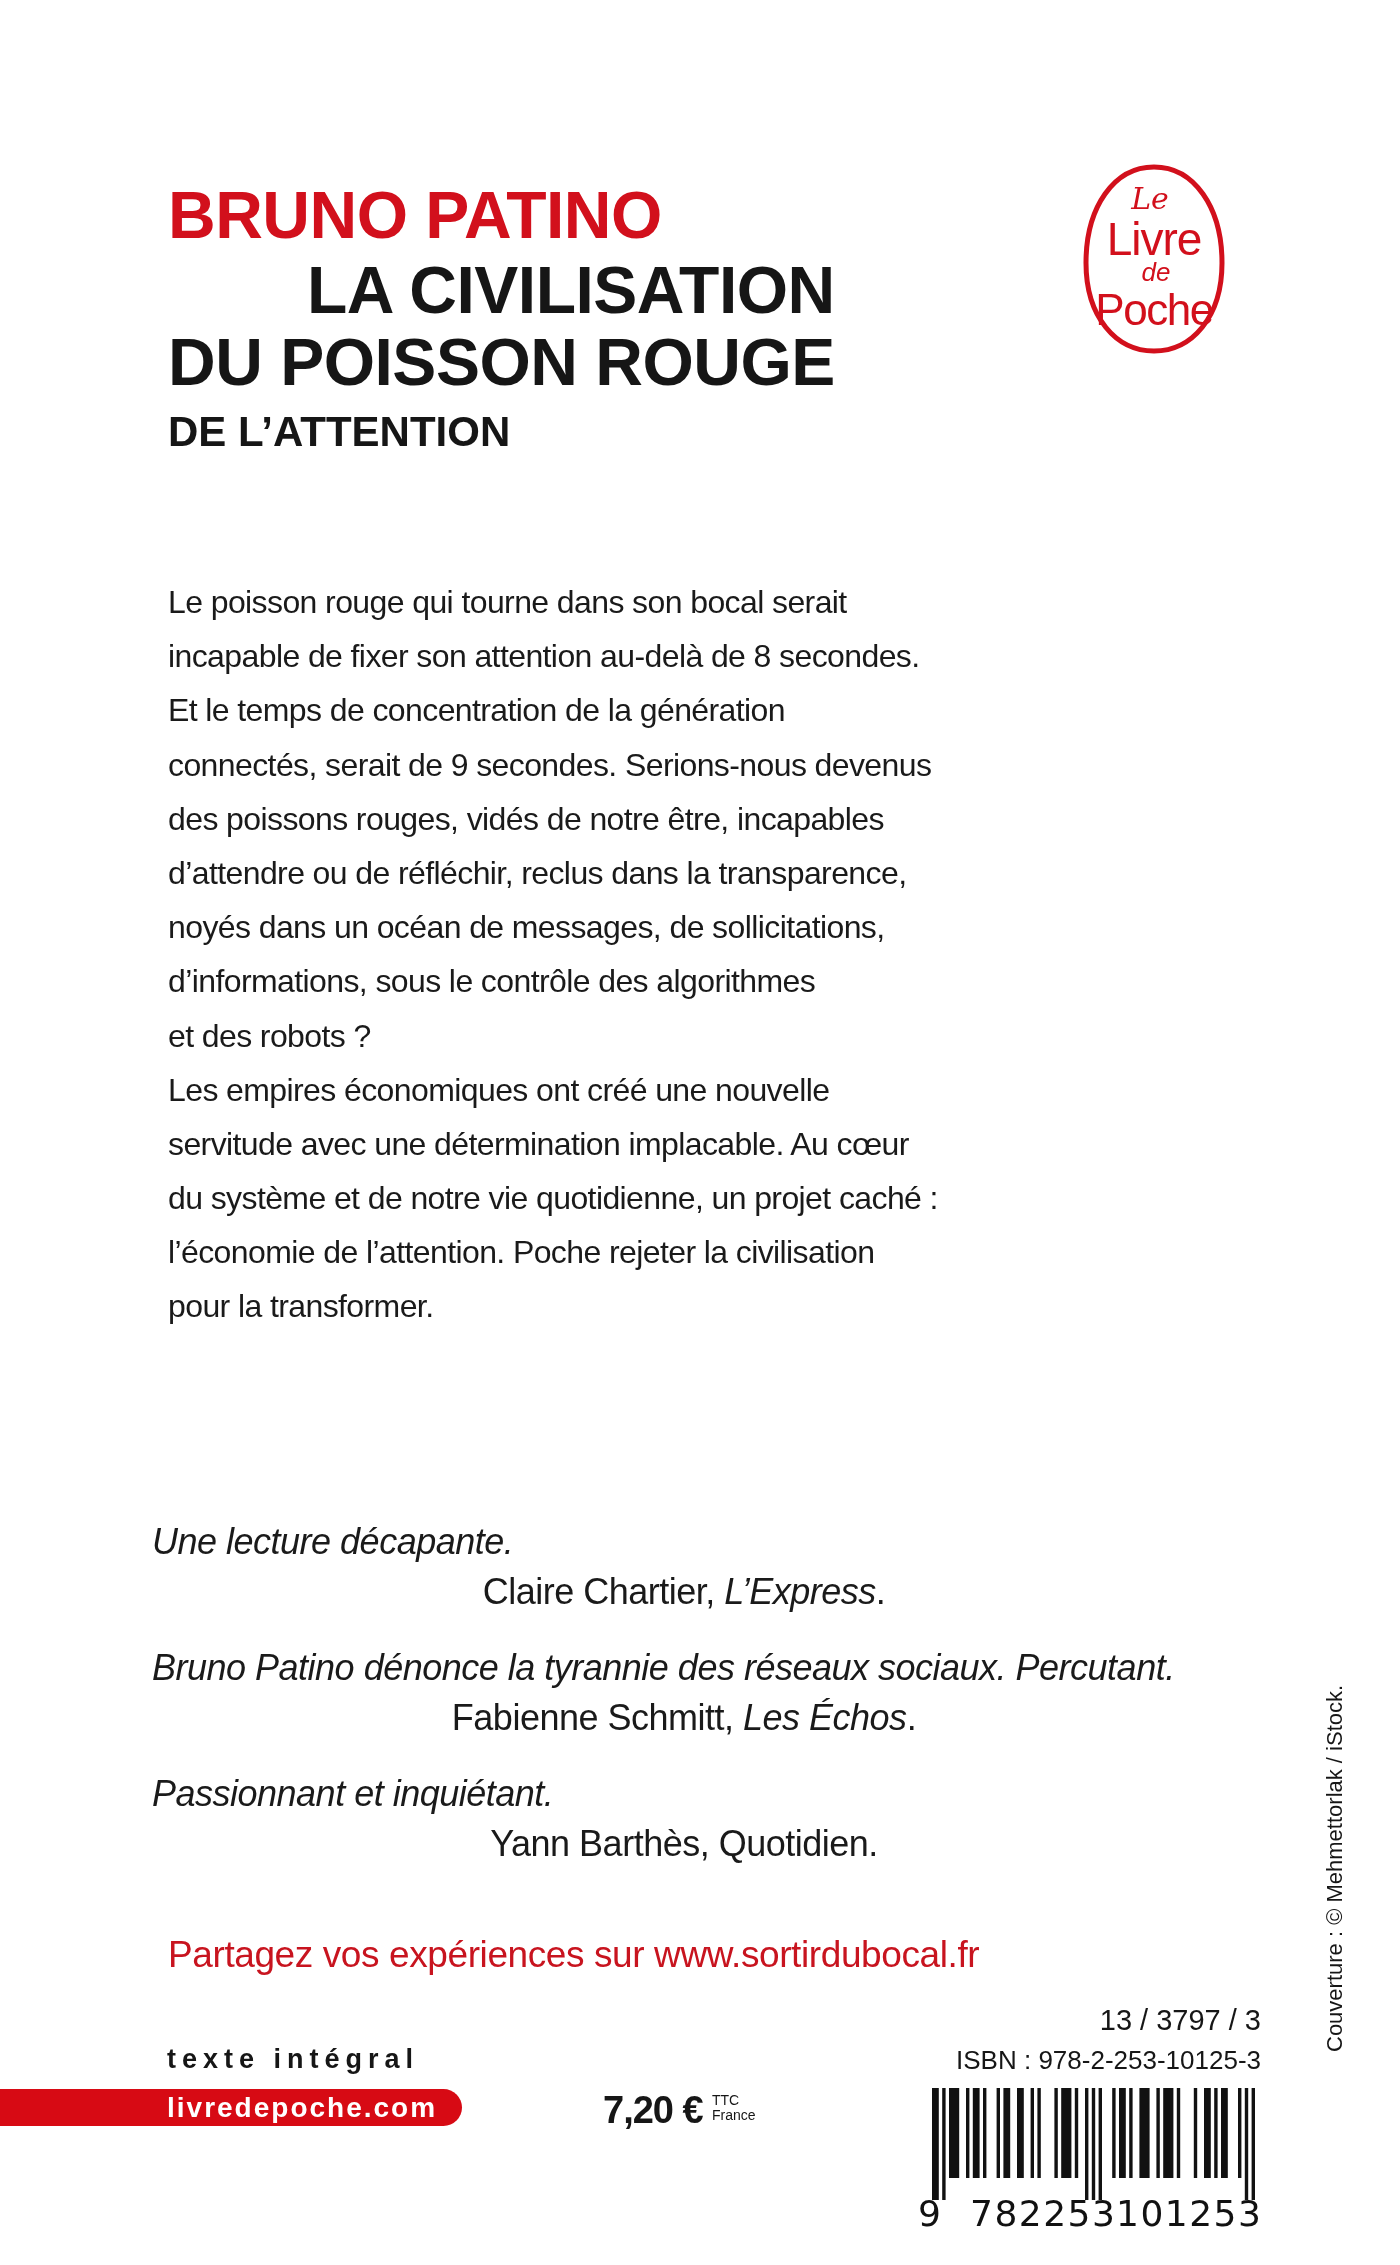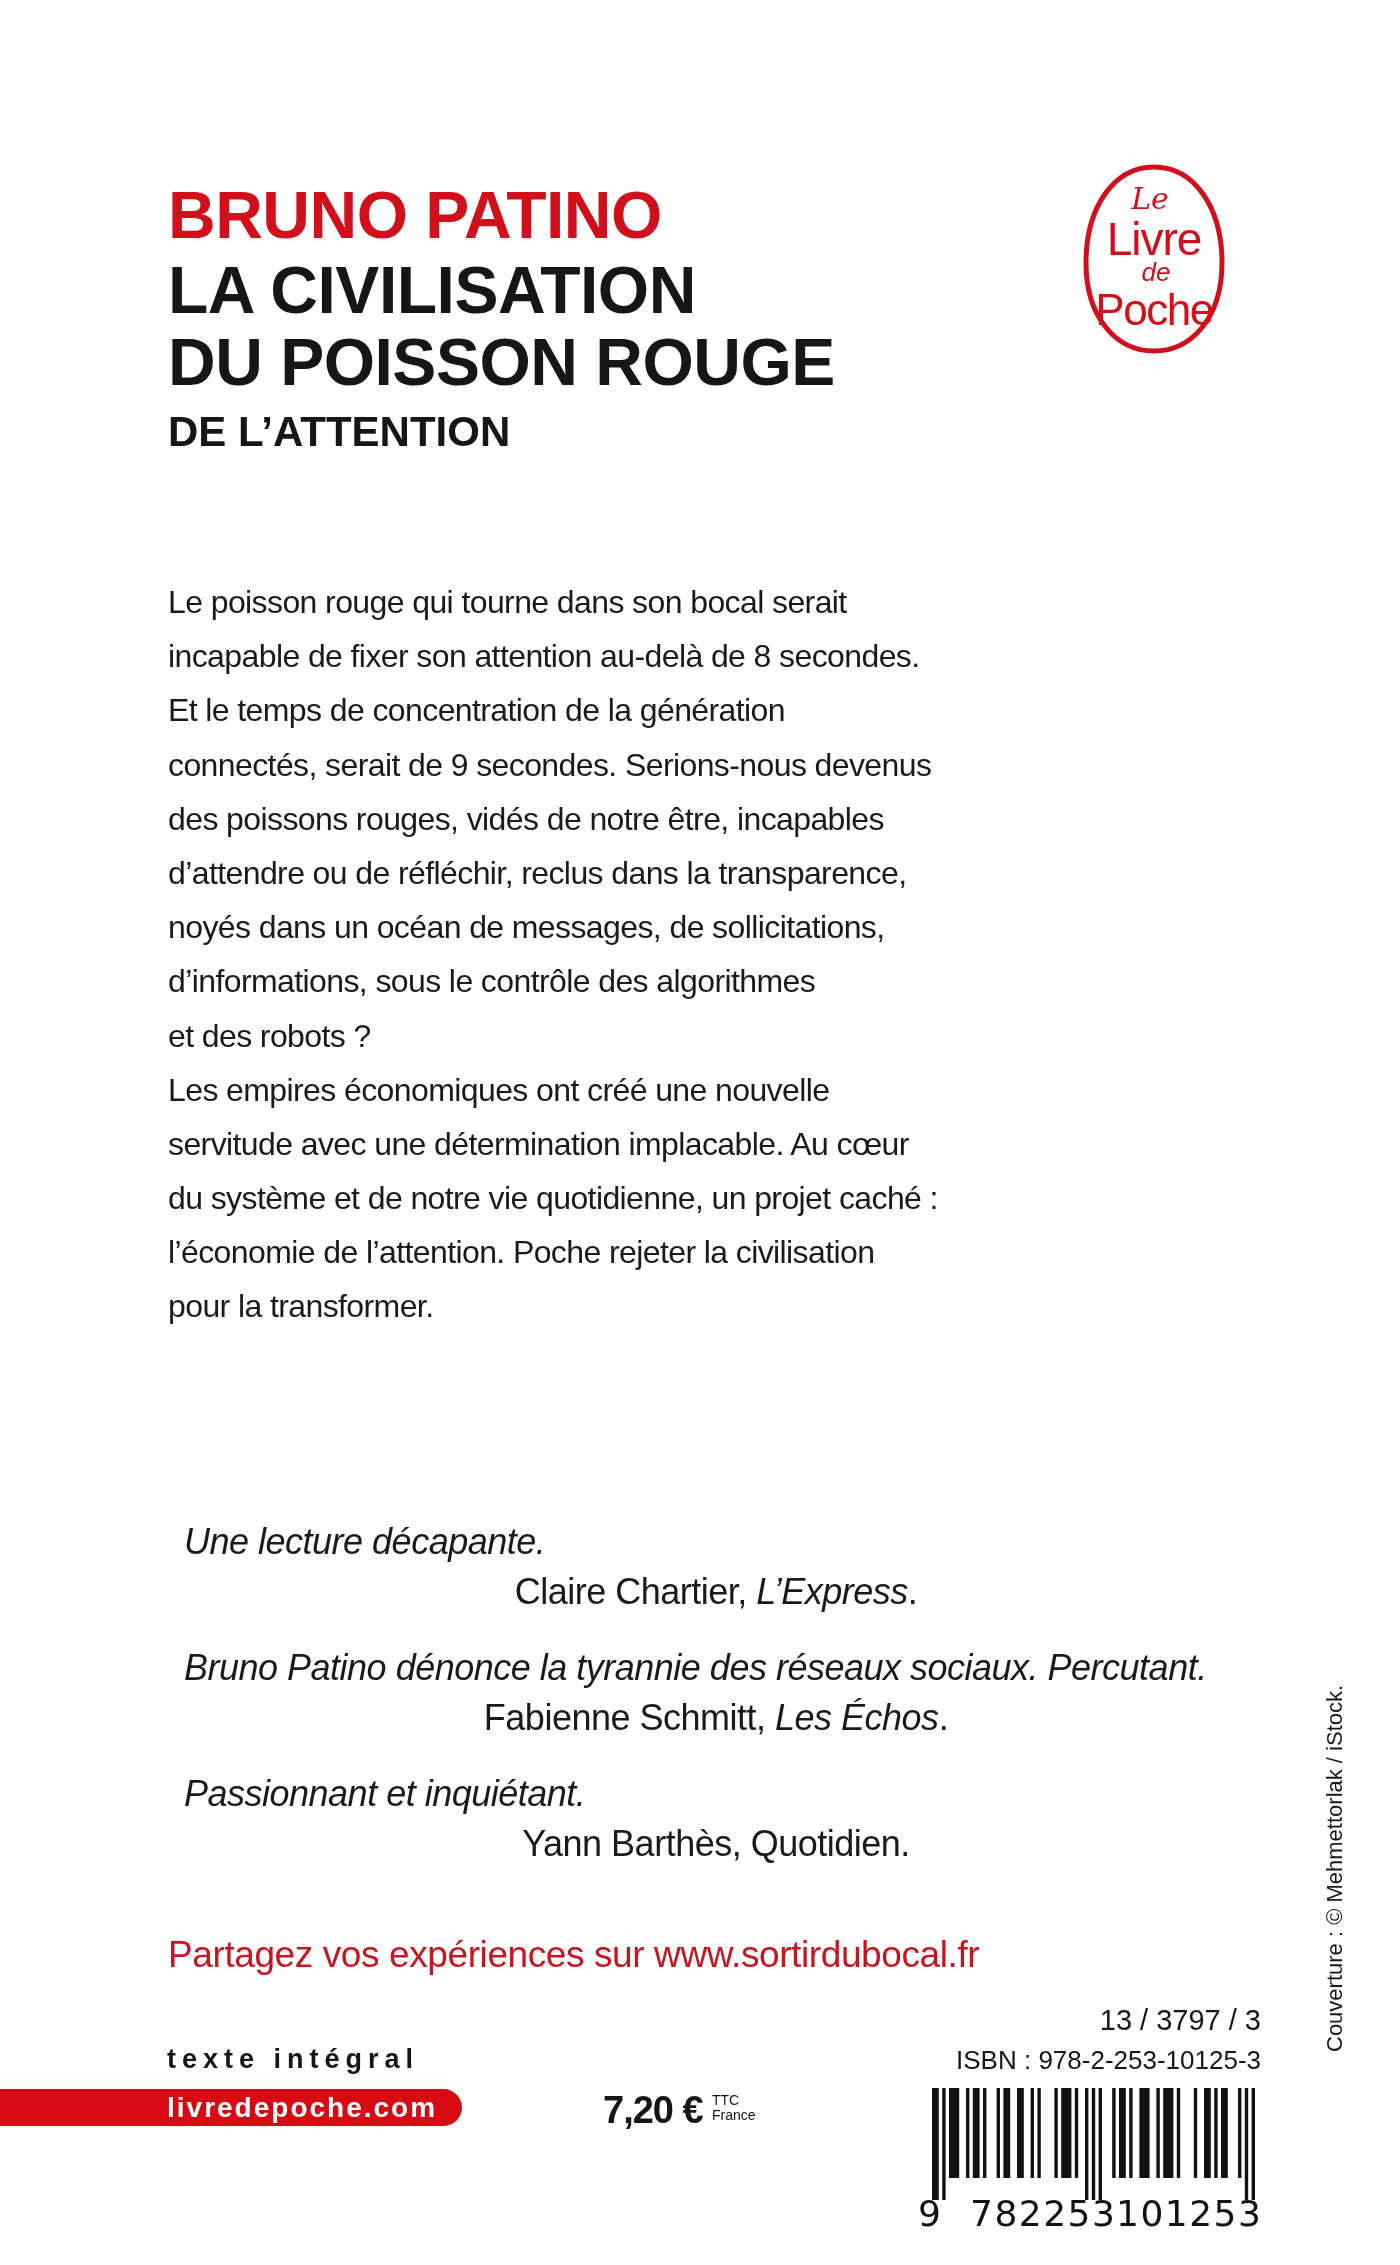--- a/index.html
+++ b/index.html
@@ -1,31 +1,31 @@
 <!DOCTYPE html>
 <html><head>
 <meta charset="utf-8">
 <style>
   html, body { margin:0; padding:0; background:#ffffff; }
   body { width:1400px; height:2265px; position:relative; overflow:hidden;
          font-family:"Liberation Sans", sans-serif; color:#1a1a1a; }
   .abs { position:absolute; }
   .author { left:168px; top:180px; font-size:66px; font-weight:700; color:#d2101c; letter-spacing:-0.5px; line-height:70px; white-space:nowrap; }
   .title { left:168px; top:254px; font-size:66px; font-weight:700; color:#161616; line-height:72px; letter-spacing:-0.5px; white-space:nowrap; }
-  .title div { height:72px; }
+  .title div { height:72px;text-align:right; }
   .subtitle { left:168px; top:405px; font-size:42px; font-weight:700; color:#161616; line-height:54px; letter-spacing:0px; white-space:nowrap; }
   .subtitle div { height:54px; }
 
   .logo { left:1082px; top:163px; width:144px; height:192px; }
   .logo svg { width:100%; height:100%; display:block; }
 
   .body-text { left:168px; top:575px; width:1100px; font-size:32px; line-height:54.2px; color:#1a1a1a; letter-spacing:-0.6px; white-space:nowrap; }
   .body-text div { height:54.2px; }
 
-  .quotes { left:184px; top:1517px; width:1064px; font-size:36px; color:#1a1a1a; letter-spacing:-0.5px; }
+  .quotes { left:152px; top:1517px; width:1064px; font-size:36px; color:#1a1a1a; letter-spacing:-0.5px; }
   .quote-line { font-style:italic; height:50px; line-height:50px; white-space:nowrap; }
   .attrib { text-align:center; height:50px; line-height:50px; white-space:nowrap; }
   .attrib i { font-style:italic; }
   .q-gap { height:26px; }
 
   .share { left:168px; top:1932px; font-size:37px; color:#c8141f; letter-spacing:-0.4px; white-space:nowrap; line-height:46px; }
 
   .texte-integral { left:167px; top:2043px; font-size:27px; font-weight:700; letter-spacing:6px; color:#161616; white-space:nowrap; line-height:32px; }
   .pill { left:0; top:2089px; width:462px; height:37px; background:#d70a14; border-radius:0 19px 19px 0; }
   .pill-text { left:167px; top:2089px; font-size:28px; font-weight:700; color:#ffffff; letter-spacing:2px; line-height:37px; white-space:nowrap; }

